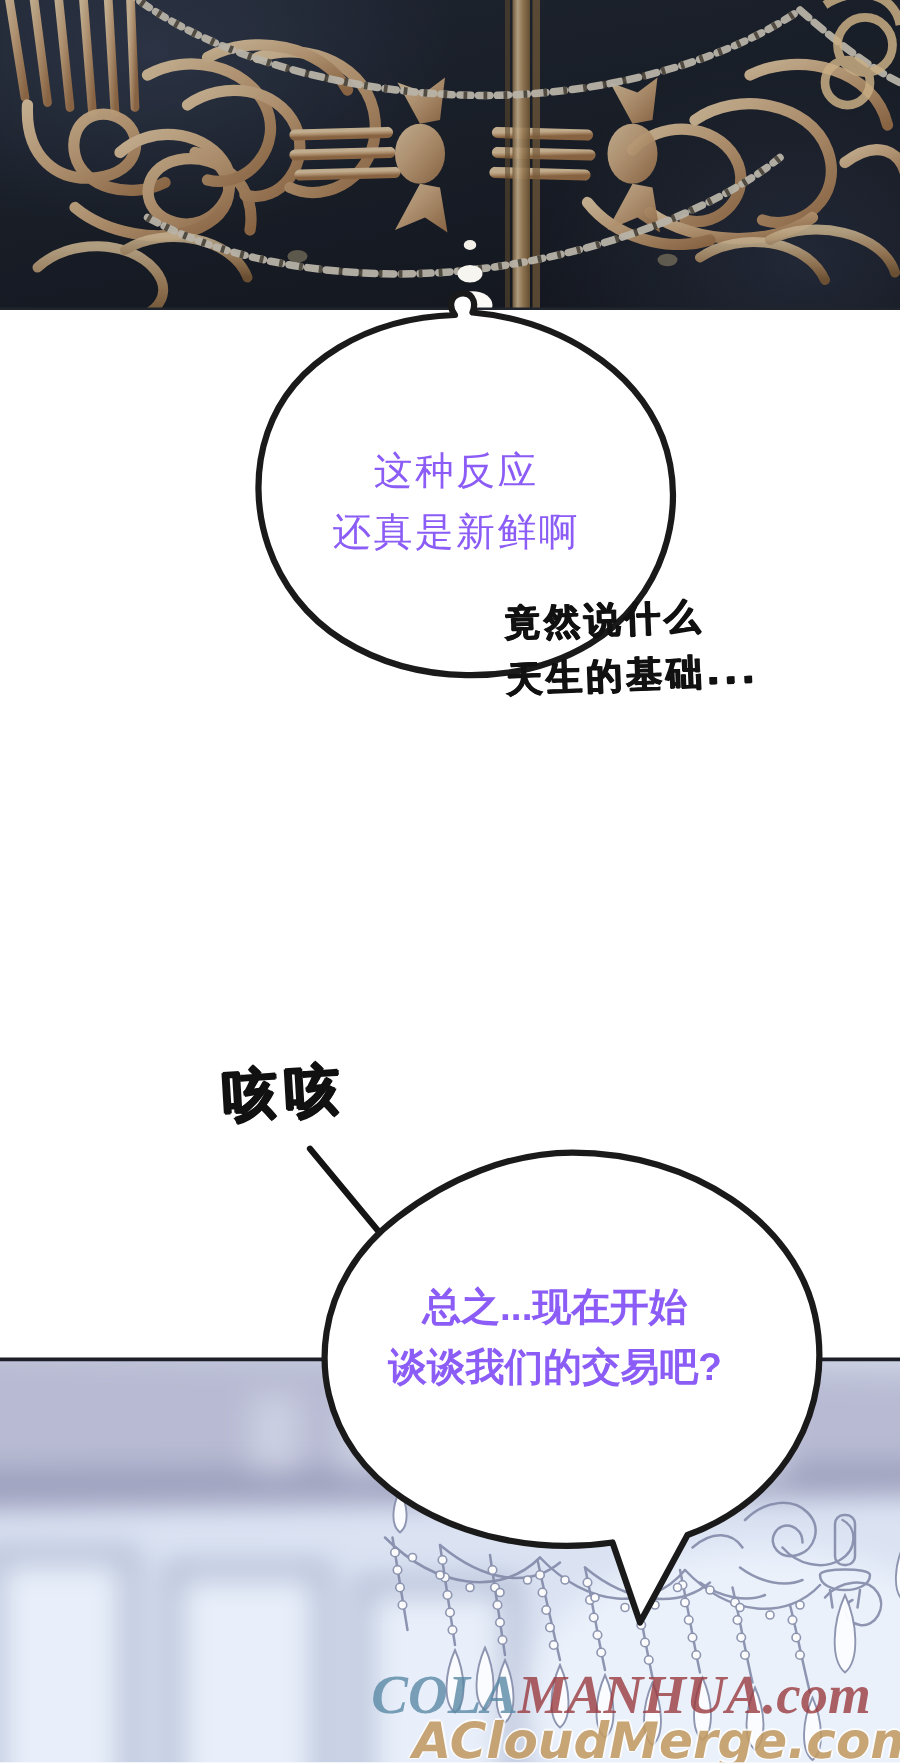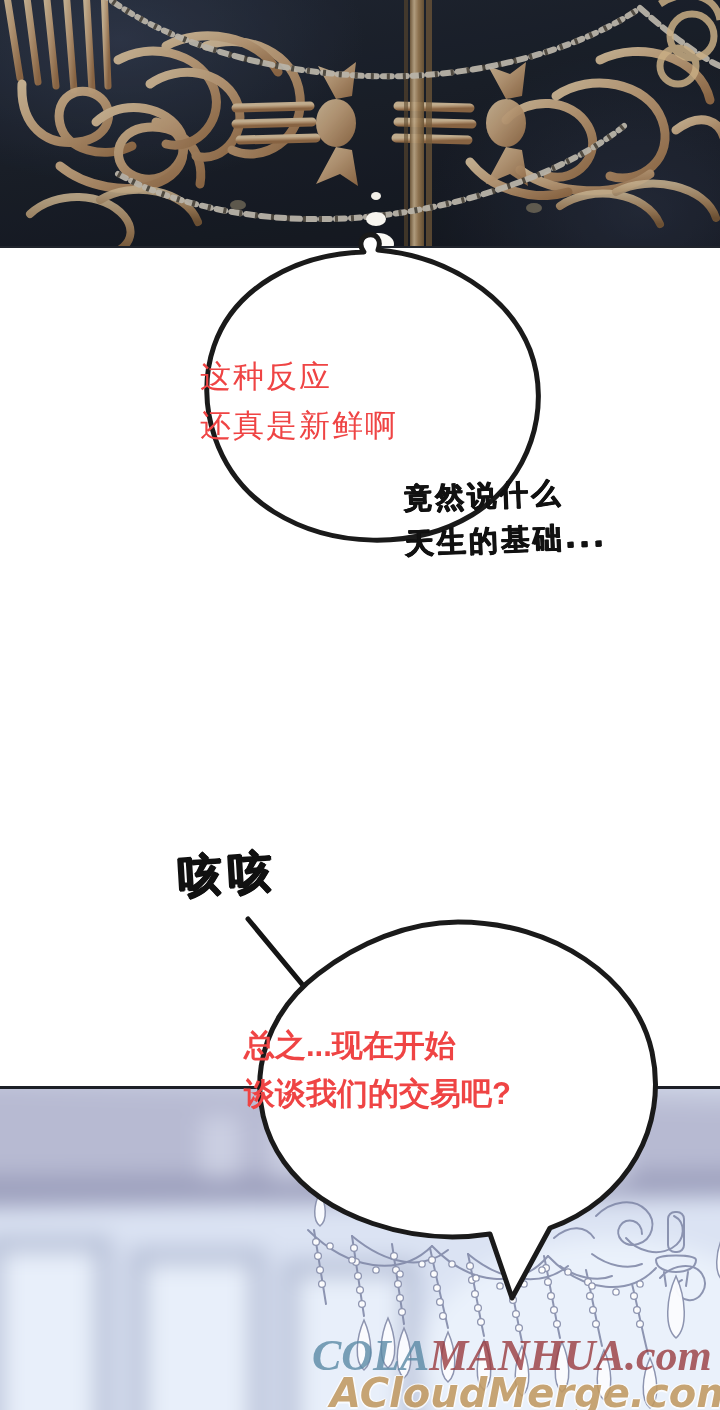--- a/index.html
+++ b/index.html
@@ -83,21 +83,22 @@
   
   .bubble-svg {
     position: absolute;
     pointer-events: none;
   }
   #bubble1-svg { left: 178px; top: 232px; z-index: 4; }
   #bubble2-svg { left: 236px; top: 916px; z-index: 7; }
 
   .bubble-text {
     position: absolute;
-    color: #ef4444;
+    text-align: center;
+    color: #8b5cf6;
     z-index: 5;
     white-space: pre-line;
     pointer-events: none;
   }
   #bubble1-text {
     left: 200px;
     top: 352px;
     width: 330px;
     font-family: "Liberation Serif", "DejaVu Serif", serif;
     font-size: 31px;
@@ -150,21 +151,21 @@
   #cough-line { position: absolute; left: 240px; top: 915px; z-index: 7; }
 
   
   .watermark {
     position: absolute;
     z-index: 12;
     pointer-events: none;
     white-space: nowrap;
   }
   #wm-cola {
-    left: 312px;
+    left: 297px;
     top: 1330px;
     font-family: "Liberation Serif", "DejaVu Serif", serif;
     font-size: 44px;
     font-style: italic;
     font-weight: 700;
     opacity: .80;
   }
   #wm-cola .part-a { color: #5b8aa6; }
   #wm-cola .part-b { color: #9a3b3f; }
   #wm-acm {

